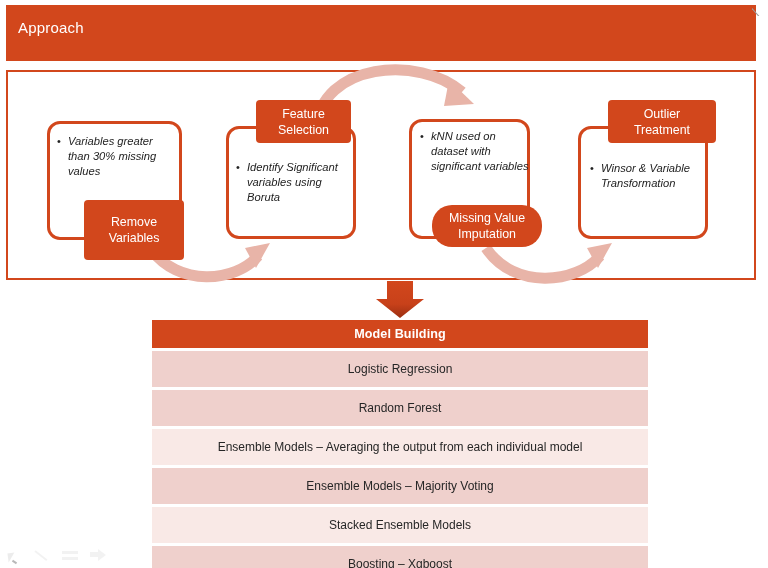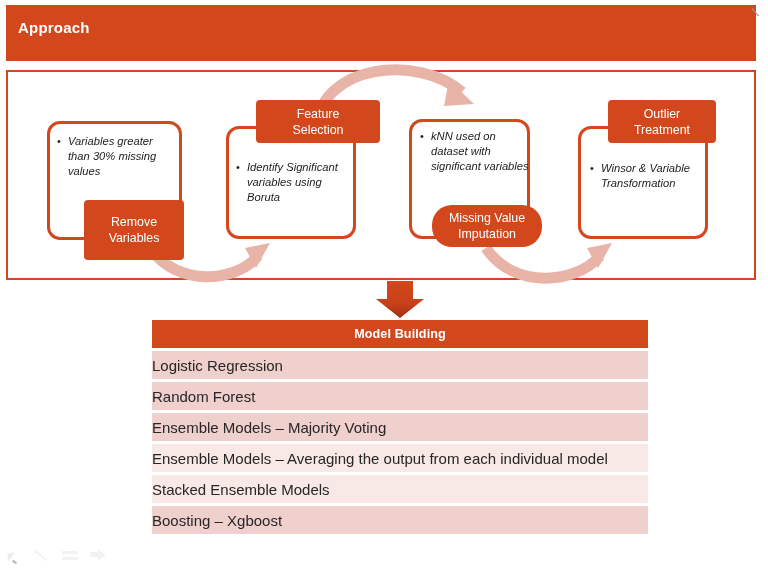--- a/index.html
+++ b/index.html
@@ -30,21 +30,21 @@
     top: 5px;
     width: 750px;
     height: 56px;
     background: #D2471C;
   }
   .header-title {
     position: absolute;
     left: 18px;
     top: 19px;
     font-size: 15px;
-    font-weight: bold;
+    font-weight: normal;
     color: #ffffff;
     letter-spacing: 0.2px;
     white-space: nowrap;
   }
 
   
   .corner-mark {
     position: absolute;
     right: 2px;
     top: 0px;
@@ -120,21 +120,21 @@
   }
 
   
   #card-1 { left: 47px;  top: 121px; width: 135px; height: 119px; }
   #text-1 { left: 57px;  top: 134px; width: 115px; }
   #label-1 { left: 84px; top: 200px; width: 100px; height: 60px; }
 
   
   #card-2 { left: 226px; top: 126px; width: 130px; height: 113px; }
   #text-2 { left: 236px; top: 160px; width: 115px; }
-  #label-2 { left: 256px; top: 100px; width: 124px; height: 43px; }
+  #label-2 { left: 256px; top: 100px; width: 95px; height: 43px; }
 
   
   #card-3 { left: 409px; top: 119px; width: 121px; height: 120px; }
   #text-3 { left: 420px; top: 129px; width: 112px; }
   #label-3 { left: 432px; top: 205px; width: 110px; height: 42px; border-radius: 20px; }
 
   
   #card-4 { left: 578px; top: 126px; width: 130px; height: 113px; }
   #text-4 { left: 590px; top: 161px; width: 118px; }
   #label-4 { left: 608px; top: 100px; width: 108px; height: 43px; }
@@ -160,26 +160,26 @@
     color: #ffffff;
     font-size: 12.6px;
     font-weight: bold;
     display: flex;
     align-items: center;
     justify-content: center;
     letter-spacing: 0.1px;
     text-align: right;
   }
   .table-row {
-    height: 28px;
+    height: 36px;
     margin-top: 3px;
     display: flex;
     align-items: center;
-    justify-content: flex-start;
-    font-size: 15px;
+    justify-content: center;
+    font-size: 12px;
     color: #262626;
   }
   .row-dark  { background: #EFD0CC; }
   .row-light { background: #F9E9E6; }
 
   
   .mini-toolbar {
     position: absolute;
     left: 6px;
     bottom: 6px;
@@ -321,25 +321,25 @@
 
   <div class="model-table">
     <div class="table-header">Model Building</div>
     <div id="table-rows">
         <div class="table-row row-dark">
           <span>Logistic Regression</span>
         </div>
         <div class="table-row row-dark">
           <span>Random Forest</span>
         </div>
+        <div class="table-row row-light">
+          <span>Ensemble Models – Averaging the output from each individual model</span>
+        </div>
         <div class="table-row row-dark">
           <span>Ensemble Models – Majority Voting</span>
-        </div>
-        <div class="table-row row-light">
-          <span>Ensemble Models – Averaging the output from each individual model</span>
         </div>
         <div class="table-row row-light">
           <span>Stacked Ensemble Models</span>
         </div>
         <div class="table-row row-dark">
           <span>Boosting – Xgboost</span>
         </div>
       </div>
   </div>
 

